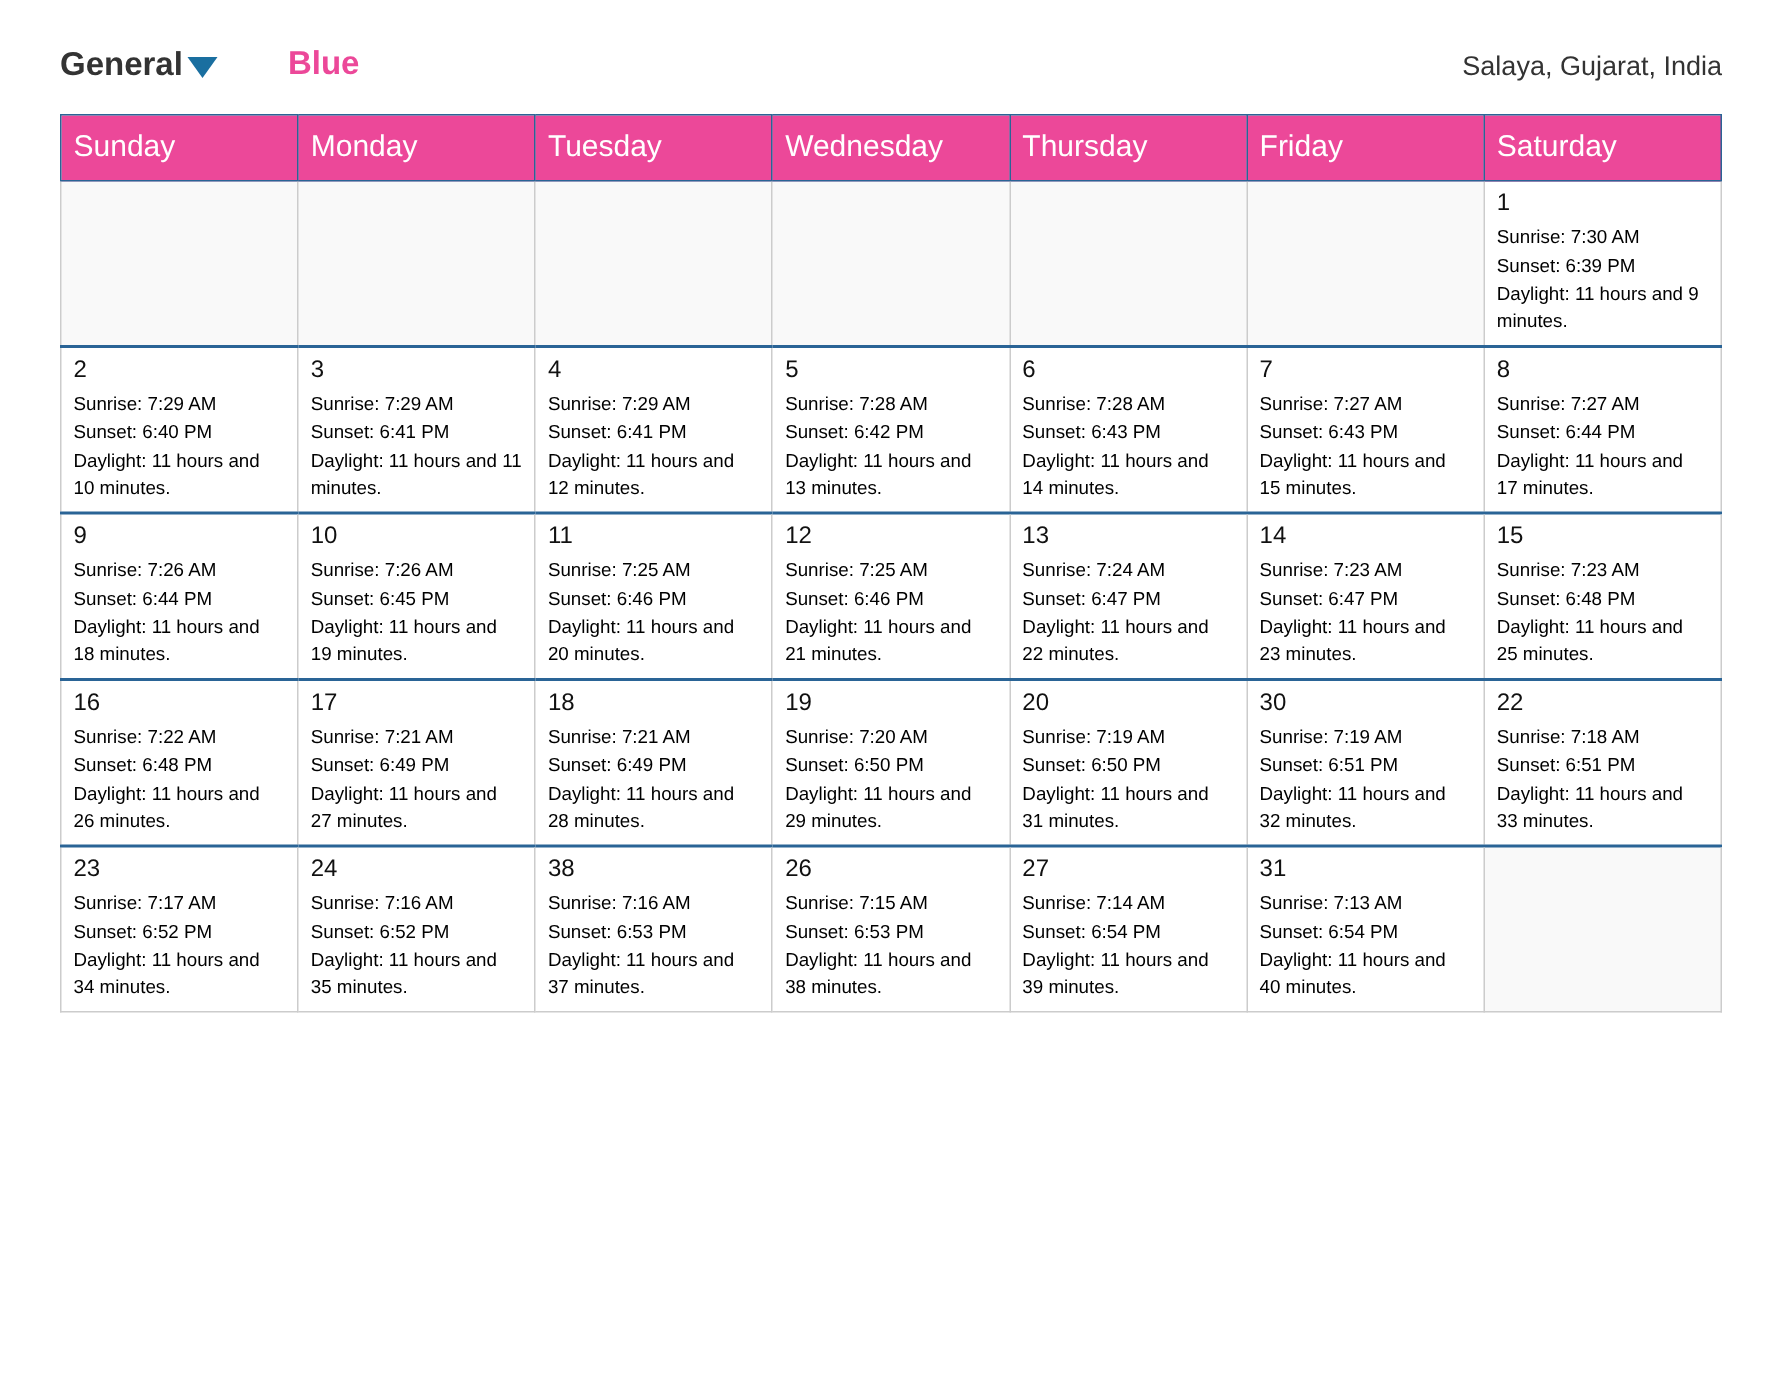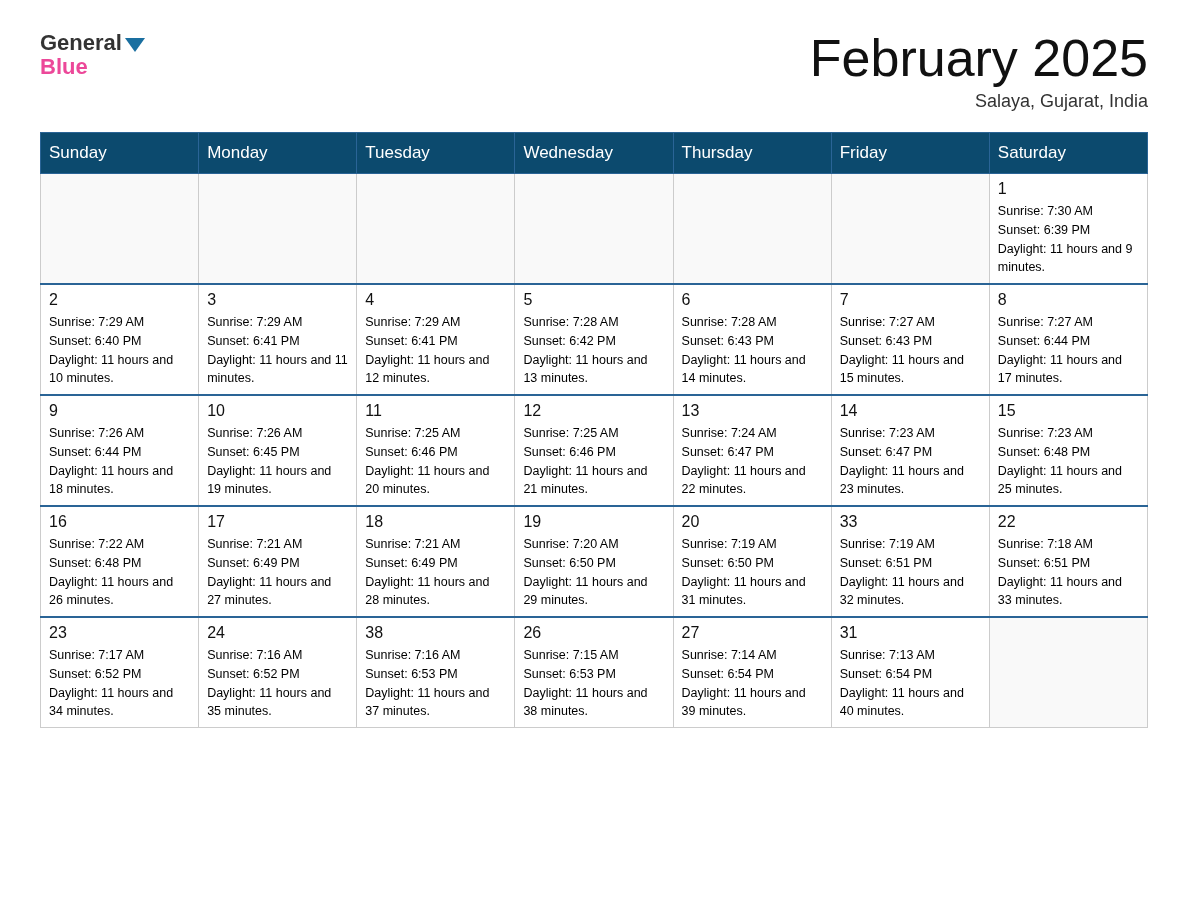--- a/index.html
+++ b/index.html
@@ -11,22 +11,23 @@
       min-height: 918px;
     }
     .header {
       display: flex;
       justify-content: space-between;
       align-items: flex-start;
       margin-bottom: 20px;
     }
     .logo {
       display: flex;
-      flex-direction: column;
-      align-items: flex-start;
+      flex-direction: row;
+      align-items: center;
+      gap: 47px;
     }
     .logo-top {
       display: flex;
       align-items: center;
     }
     .logo-general {
       font-size: 22px;
       font-weight: bold;
       color: #333;
     }
@@ -57,24 +58,24 @@
     .location {
       font-size: 18px;
       color: #333;
       margin-top: 4px;
     }
     .calendar {
       width: 100%;
       border-collapse: collapse;
     }
     .calendar th {
-      background: #0c4a6e;
+      background: #ec4899;
       color: #fff;
       padding: 10px 8px;
-      font-size: 17px;
+      font-size: 20px;
       font-weight: normal;
       text-align: left;
       border: 1px solid #2a6496;
     }
     .calendar td {
       vertical-align: top;
       border: 1px solid #ccc;
       padding: 6px 8px;
       width: 14.28%;
       min-height: 100px;
@@ -105,21 +106,20 @@
 
 <div class="header">
   <div class="logo">
     <div class="logo-top">
       <span class="logo-general">General</span>
       <div class="logo-arrow"></div>
     </div>
     <span class="logo-blue">Blue</span>
   </div>
   <div class="title-section">
-    <div class="month-title">February 2025</div>
     <div class="location">Salaya, Gujarat, India</div>
   </div>
 </div>
 
 <table class="calendar">
   <thead>
     <tr>
     <th>Sunday</th>
         <th>Monday</th>
         <th>Tuesday</th>
@@ -217,21 +217,21 @@
         </td>
         <td>
           <span class="day-number">19</span>
           <div class="day-info">Sunrise: 7:20 AM<br>Sunset: 6:50 PM<br>Daylight: 11 hours and 29 minutes.</div>
         </td>
         <td>
           <span class="day-number">20</span>
           <div class="day-info">Sunrise: 7:19 AM<br>Sunset: 6:50 PM<br>Daylight: 11 hours and 31 minutes.</div>
         </td>
         <td>
-          <span class="day-number">33</span>
+          <span class="day-number">30</span>
           <div class="day-info">Sunrise: 7:19 AM<br>Sunset: 6:51 PM<br>Daylight: 11 hours and 32 minutes.</div>
         </td>
         <td>
           <span class="day-number">22</span>
           <div class="day-info">Sunrise: 7:18 AM<br>Sunset: 6:51 PM<br>Daylight: 11 hours and 33 minutes.</div>
         </td>
       </tr>
       <tr class="row-divider">
         <td>
           <span class="day-number">23</span>

